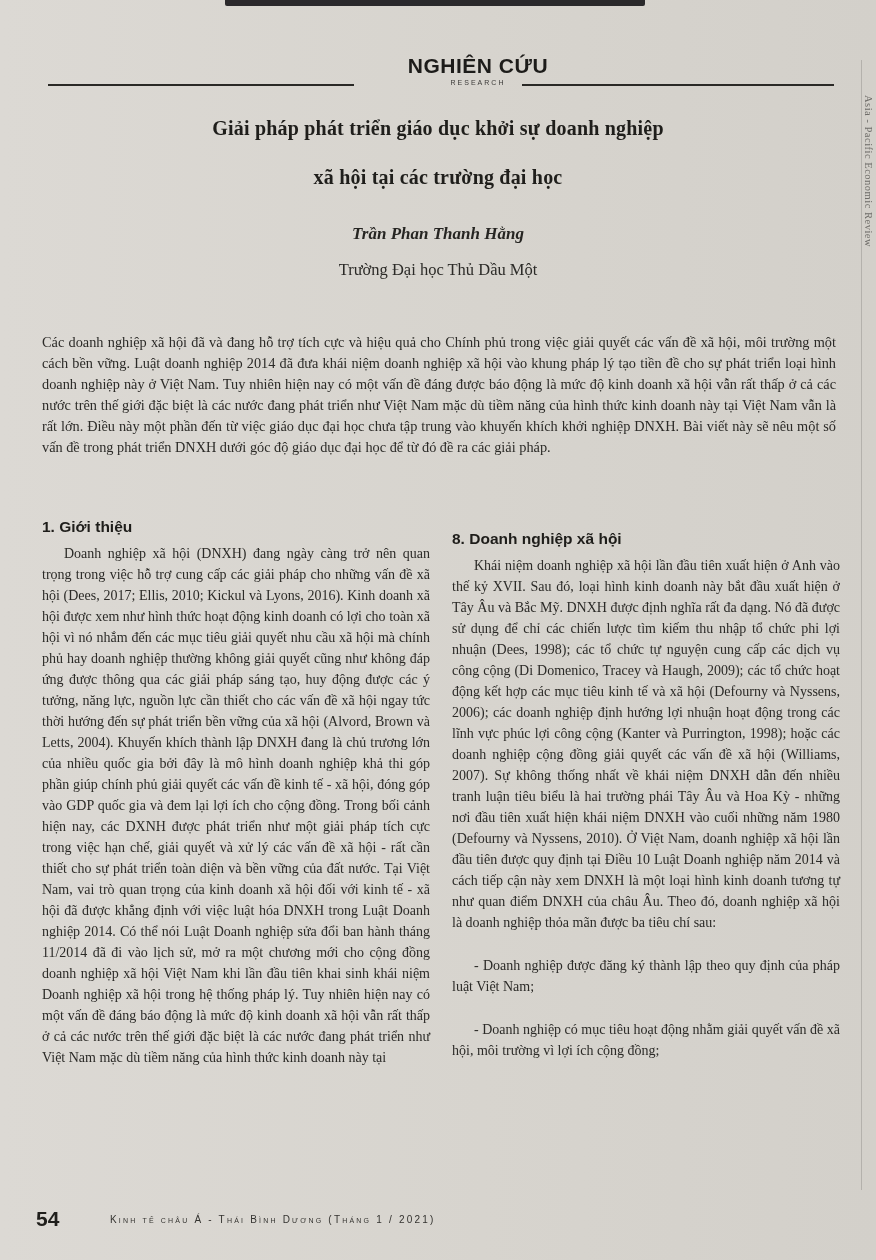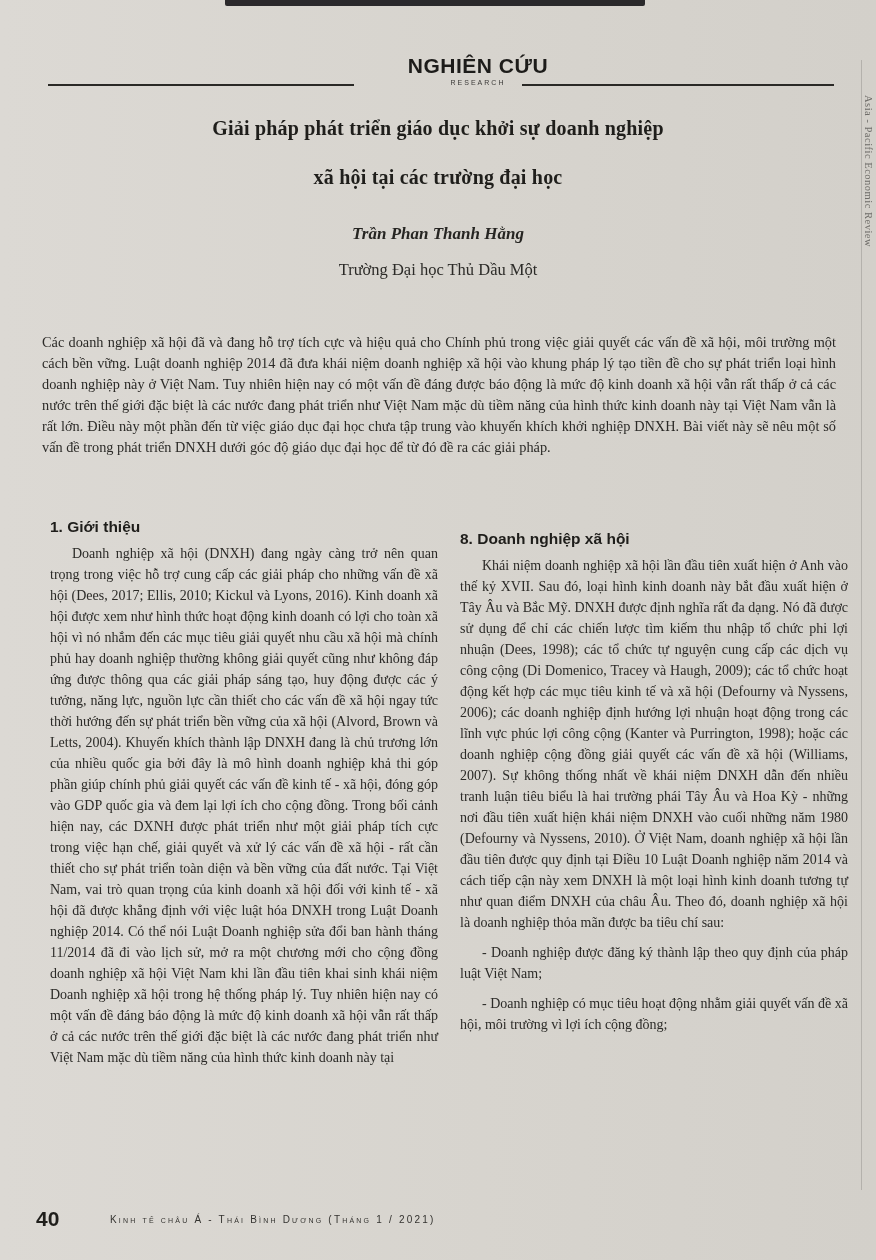--- a/index.html
+++ b/index.html
@@ -62,36 +62,36 @@
   .author-affil { font-size: 16.5px; color: #2c2b28; margin-top: 16px; }
 
   
   .abstract {
     position: absolute; top: 316px; left: 42px; width: 794px;
     font-size: 14.3px; line-height: 21px; text-align: justify; color: #2b2a27; margin-top: 16px;
   }
 
   
   .body-cols {
-    position: absolute; top: 518px; left: 50px; width: 798px; height: 672px;
+    position: absolute; top: 518px; left: 42px; width: 798px; height: 672px;
     display: flex; gap: 22px;
   }
   .col { width: 388px; }
   .sec-heading {
     font-family: "Liberation Sans", sans-serif;
     font-weight: bold; font-size: 15.5px; color: #1e1d1a;
     margin: 0 0 7px 0;
   }
   .sec-heading.second { margin-top: 12px; }
   .para {
     font-size: 14px; line-height: 21px; text-align: justify; color: #2b2a27;
     margin: 0;
   }
   .para.indent { text-indent: 22px; }
-  .para.bullet { text-indent: 22px; margin-top: 9px; }
+  .para.bullet { text-indent: 22px; margin-top: 22px; }
 
   
   .footer { position: absolute; left: 0; top: 1205px; width: 100%; height: 34px; }
   .page-number {
     position: absolute; left: 36px; top: 2px;
     font-weight: bold; font-size: 21px; color: #201f1c;
     font-family: "Liberation Sans", sans-serif;
   }
   .journal-line {
     position: absolute; left: 110px; top: 9px;
@@ -138,17 +138,17 @@
     </div>
     <div class="col">
       <h2 class="sec-heading second">8. Doanh nghiệp xã hội</h2>
       <p class="para indent">Khái niệm doanh nghiệp xã hội lần đầu tiên xuất hiện ở Anh vào thế kỷ XVII. Sau đó, loại hình kinh doanh này bắt đầu xuất hiện ở Tây Âu và Bắc Mỹ. DNXH được định nghĩa rất đa dạng. Nó đã được sử dụng để chỉ các chiến lược tìm kiếm thu nhập tổ chức phi lợi nhuận (Dees, 1998); các tổ chức tự nguyện cung cấp các dịch vụ công cộng (Di Domenico, Tracey và Haugh, 2009); các tổ chức hoạt động kết hợp các mục tiêu kinh tế và xã hội (Defourny và Nyssens, 2006); các doanh nghiệp định hướng lợi nhuận hoạt động trong các lĩnh vực phúc lợi công cộng (Kanter và Purrington, 1998); hoặc các doanh nghiệp cộng đồng giải quyết các vấn đề xã hội (Williams, 2007). Sự không thống nhất về khái niệm DNXH dẫn đến nhiều tranh luận tiêu biểu là hai trường phái Tây Âu và Hoa Kỳ - những nơi đầu tiên xuất hiện khái niệm DNXH vào cuối những năm 1980 (Defourny và Nyssens, 2010). Ở Việt Nam, doanh nghiệp xã hội lần đầu tiên được quy định tại Điều 10 Luật Doanh nghiệp năm 2014 và cách tiếp cận này xem DNXH là một loại hình kinh doanh tương tự như quan điểm DNXH của châu Âu. Theo đó, doanh nghiệp xã hội là doanh nghiệp thỏa mãn được ba tiêu chí sau:</p>
       <p class="para bullet">- Doanh nghiệp được đăng ký thành lập theo quy định của pháp luật Việt Nam;</p>
       <p class="para bullet">- Doanh nghiệp có mục tiêu hoạt động nhằm giải quyết vấn đề xã hội, môi trường vì lợi ích cộng đồng;</p>
     </div>
   </div>
 
   <div class="footer">
-    <div class="page-number">40</div>
+    <div class="page-number">54</div>
     <div class="journal-line">Kinh tế châu Á - Thái Bình Dương (Tháng 1 / 2021)</div>
   </div>
 
 </div>
 
 </body></html>

